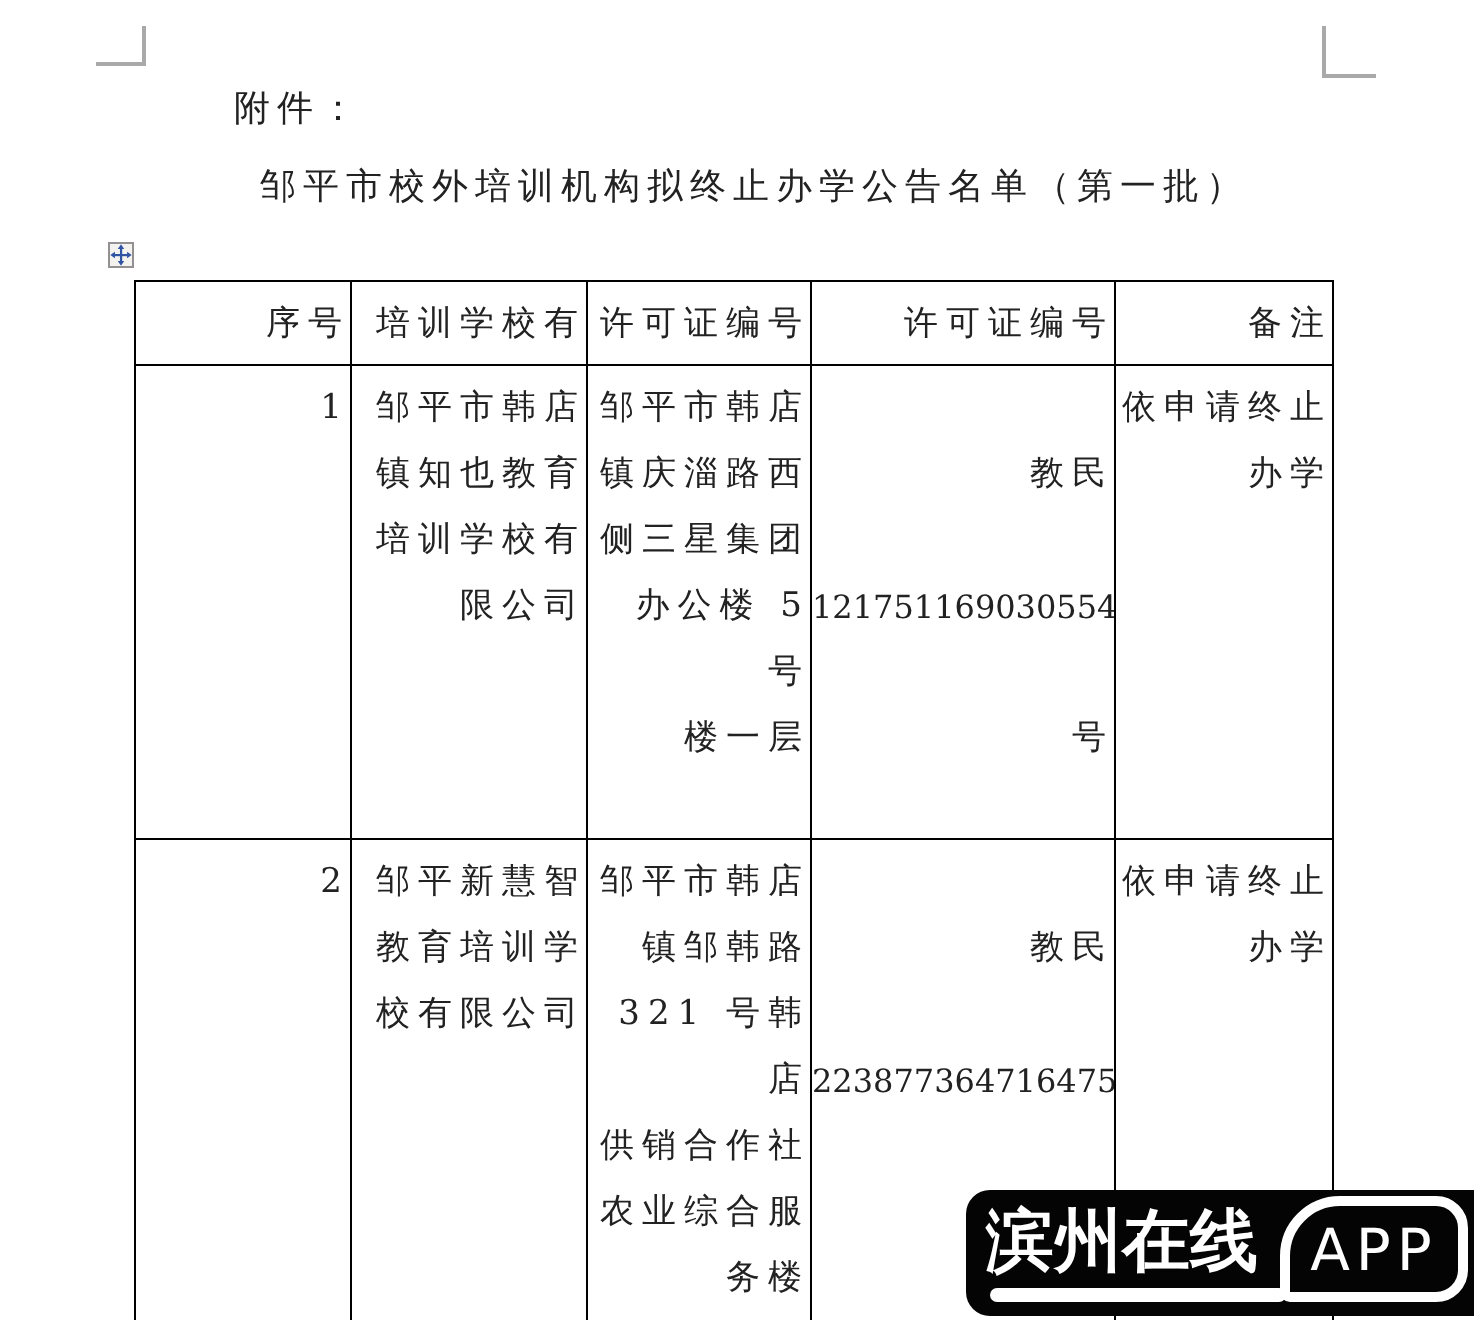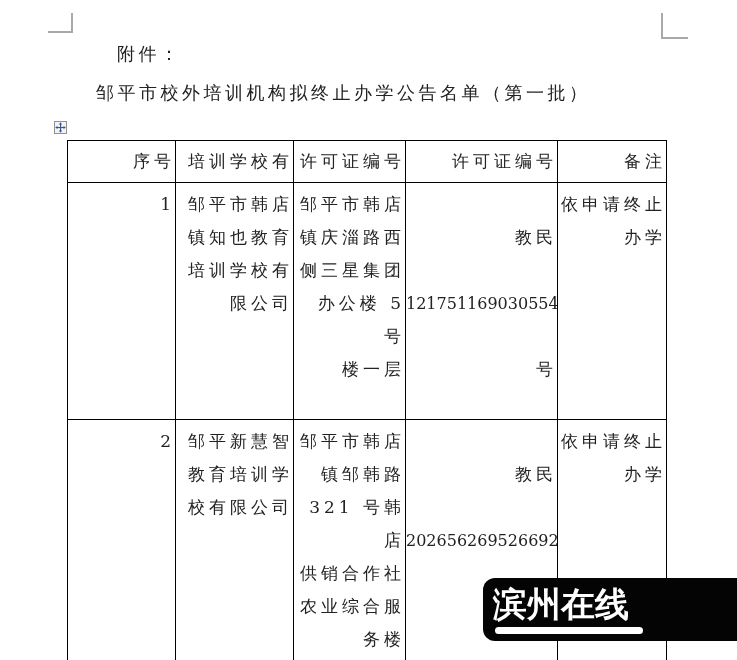--- a/index.html
+++ b/index.html
@@ -26,21 +26,21 @@
     border-left: 2px solid #a9a9a9;
     border-bottom: 2px solid #a9a9a9;
   }
 
   .attachment-label {
     position: absolute; left: 117px; top: 42px;
     font-size: 18px; letter-spacing: 3.5px;
     white-space: nowrap;
   }
   .doc-title {
-    position: absolute; left: 96px; top: 81px;
+    position: absolute; left: 130px; top: 81px;
     font-size: 18px; letter-spacing: 3.5px;
     white-space: nowrap;
   }
 
   
   .move-handle {
     position: absolute; left: 54px; top: 121px;
     width: 13px; height: 13px;
     background: #f3f2ef;
     border: 1px solid #929090;
@@ -73,21 +73,21 @@
     line-height: 33px;
     white-space: pre-line;
   }
   tr.row-1 td { height: 171px; }
   tr.row-2 td { height: 268px; }
   td .lic-line { line-height: 33px; letter-spacing: 4px; }
   td .lic-number { letter-spacing: 0; font-size: 16px; }
 
   
   .badge {
-    position: absolute; left: 483px; top: 578px;
+    position: absolute; left: 483px; top: 595px;
     width: 254px; height: 63px;
     background: #040404;
     border-radius: 12px 0 0 12px;
     z-index: 5;
     overflow: hidden;
   }
   .badge-cn {
     position: absolute; left: 10px; top: 2px;
     font-size: 34px; font-weight: bold; color: #ffffff;
     letter-spacing: 0px; line-height: 48px;
@@ -177,27 +177,28 @@
         <td>邹平市韩店
 镇邹韩路
 321 号韩店
 供销合作社
 农业综合服
 务楼 301、
 302、303、
 304 室</td>
         <td>
           <div class="lic-line">教民</div>
-          <div class="lic-line lic-number">202656269526692</div>
+          <div class="lic-line lic-number">223877364716475</div>
           <div class="lic-line">号</div>
         </td>
         <td>依申请终止
 办学</td>
       </tr>
     </tbody>
   </table>
 
   <div class="badge">
     <div class="badge-cn">滨州在线</div>
     <div class="badge-swoosh"></div>
+    <div class="badge-app">APP</div>
   </div>
 
 </div>
 
 </body></html>

